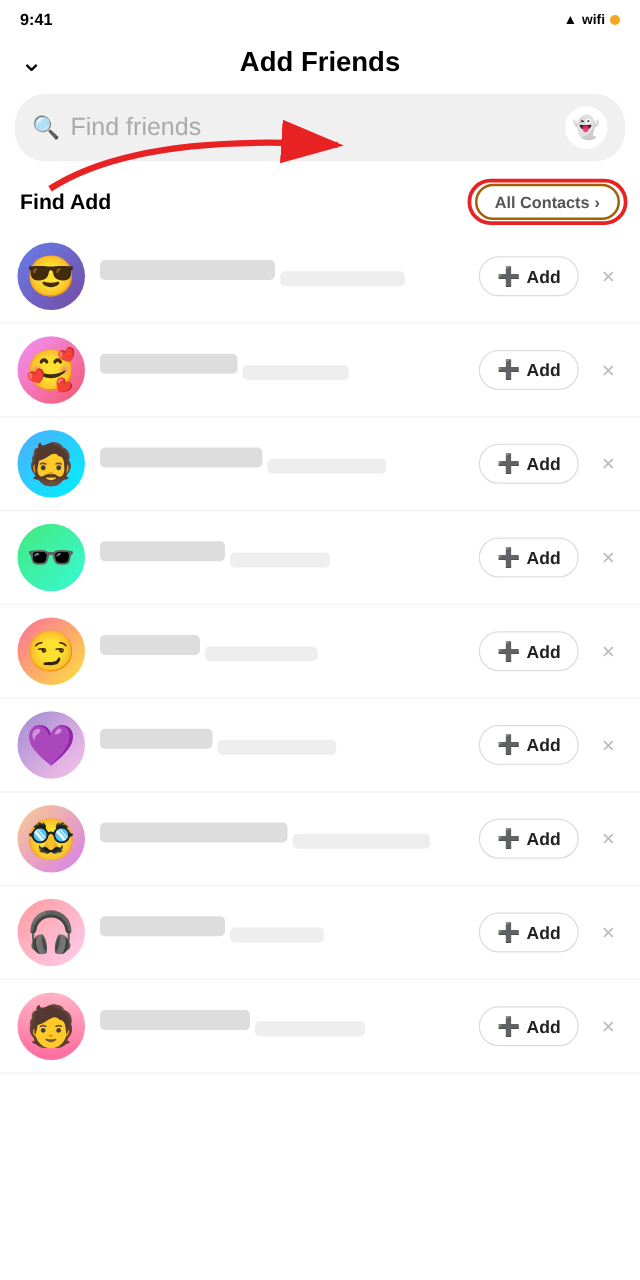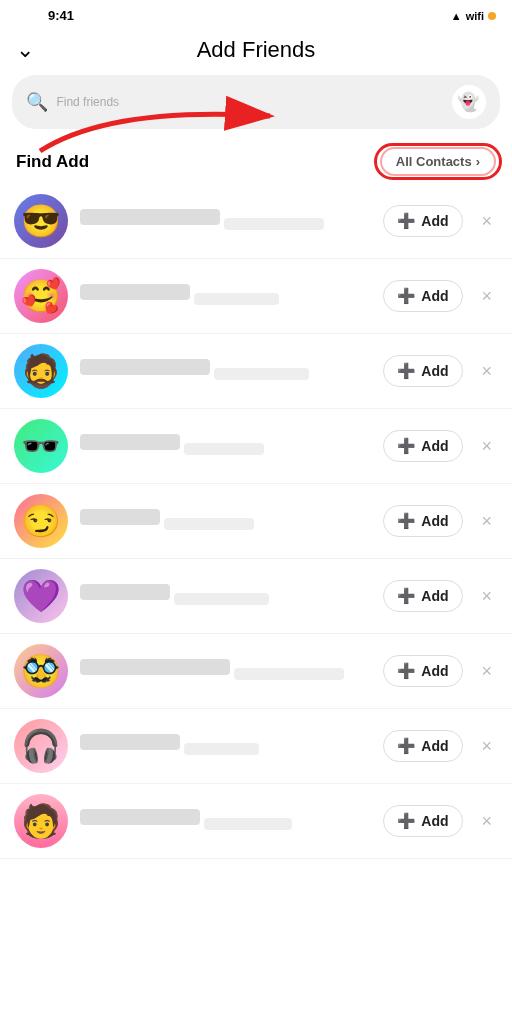--- a/index.html
+++ b/index.html
@@ -14,21 +14,20 @@
 
     
     .status-bar {
       display: flex;
       justify-content: space-between;
       align-items: center;
       padding: 8px 16px 4px;
       background: #fff;
       font-size: 12px;
       font-weight: 600;
-      margin-left: 32px;
     }
     .status-left { font-size: 13px; font-weight: 700; }
     .status-right { display: flex; gap: 4px; align-items: center; font-size: 11px; }
     .battery-dot { width: 8px; height: 8px; border-radius: 50%; background: #f5a623; }
 
     
     .header {
       display: flex;
       align-items: center;
       justify-content: center;
@@ -38,38 +37,38 @@
     }
     .header-back {
       position: absolute;
       left: 16px;
       font-size: 22px;
       color: #000;
       cursor: pointer;
     }
     .header-title {
       font-size: 22px;
-      font-weight: 400;
+      font-weight: 700;
       color: #000;
     }
 
     
     .search-bar {
       margin: 0 12px 12px;
       display: flex;
       align-items: center;
       background: #f0f0f0;
       border-radius: 24px;
       padding: 10px 14px;
       gap: 8px;
     }
     .search-icon { font-size: 18px; color: #888; }
     .search-input-text {
       flex: 1;
-      font-size: 12px;
+      font-size: 20px;
       color: #aaa;
     }
     .search-ghost-btn {
       width: 34px;
       height: 34px;
       background: #fff;
       border-radius: 50%;
       display: flex;
       align-items: center;
       justify-content: center;
@@ -83,21 +82,21 @@
       align-items: center;
       justify-content: space-between;
       padding: 6px 16px 8px;
     }
     .section-title {
       font-size: 17px;
       font-weight: 800;
       color: #000;
     }
     .all-contacts-btn {
-      border: 2px solid #fca5a5;
+      border: 2px solid #a16207;
       border-radius: 20px;
       padding: 5px 14px;
       font-size: 13px;
       font-weight: 600;
       color: #555;
       background: #fff;
       cursor: pointer;
       display: flex;
       align-items: center;
       gap: 4px;

